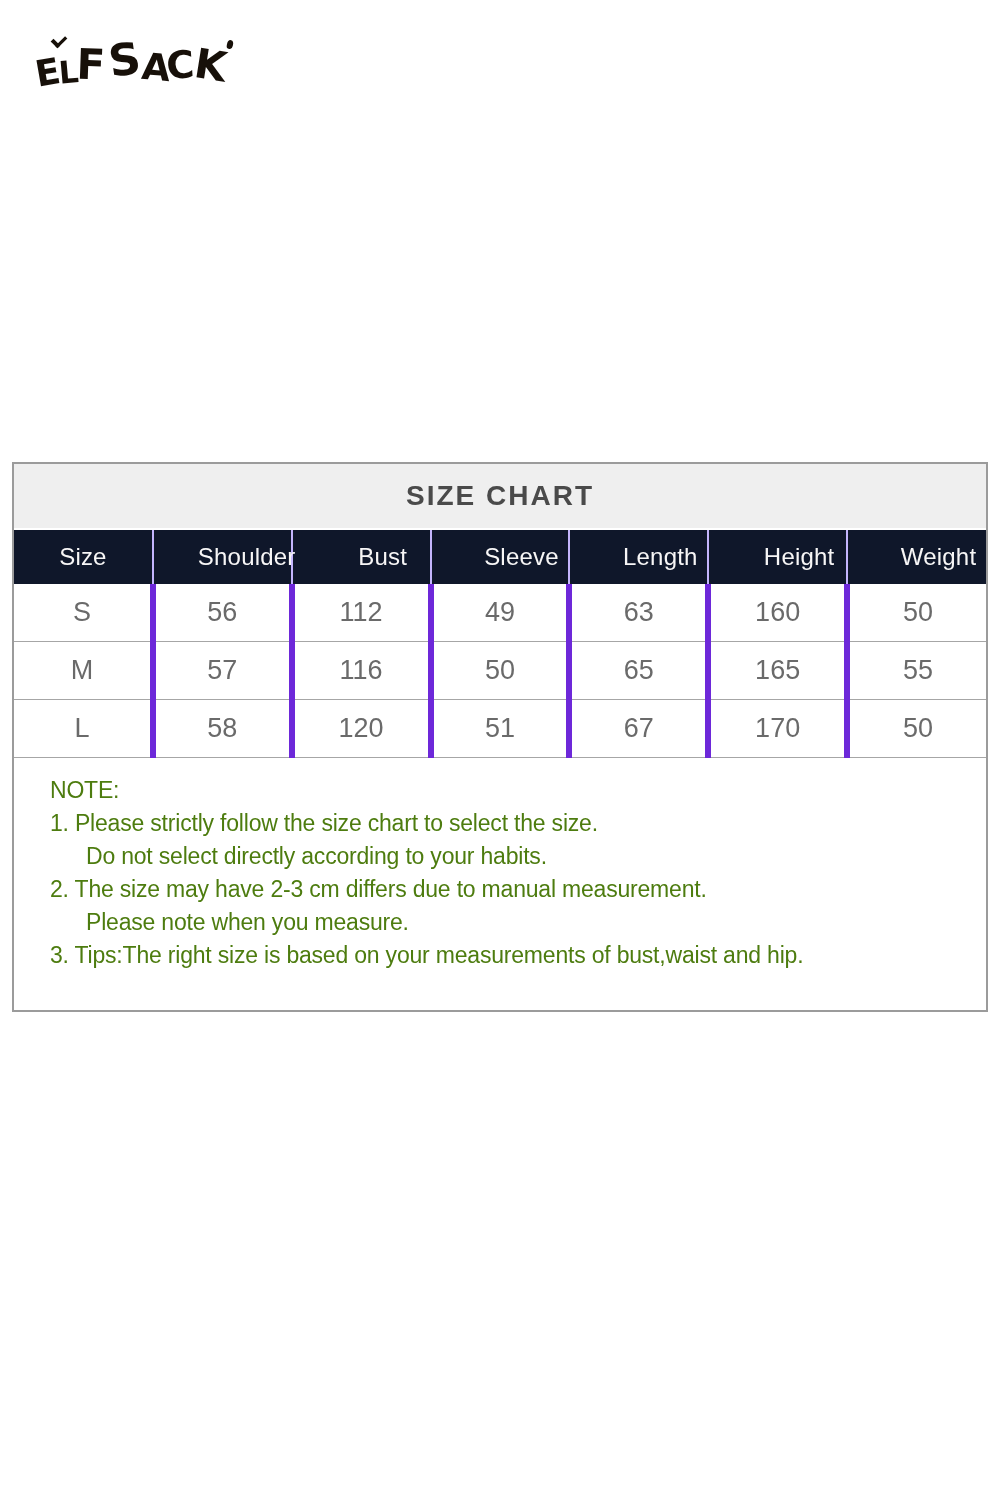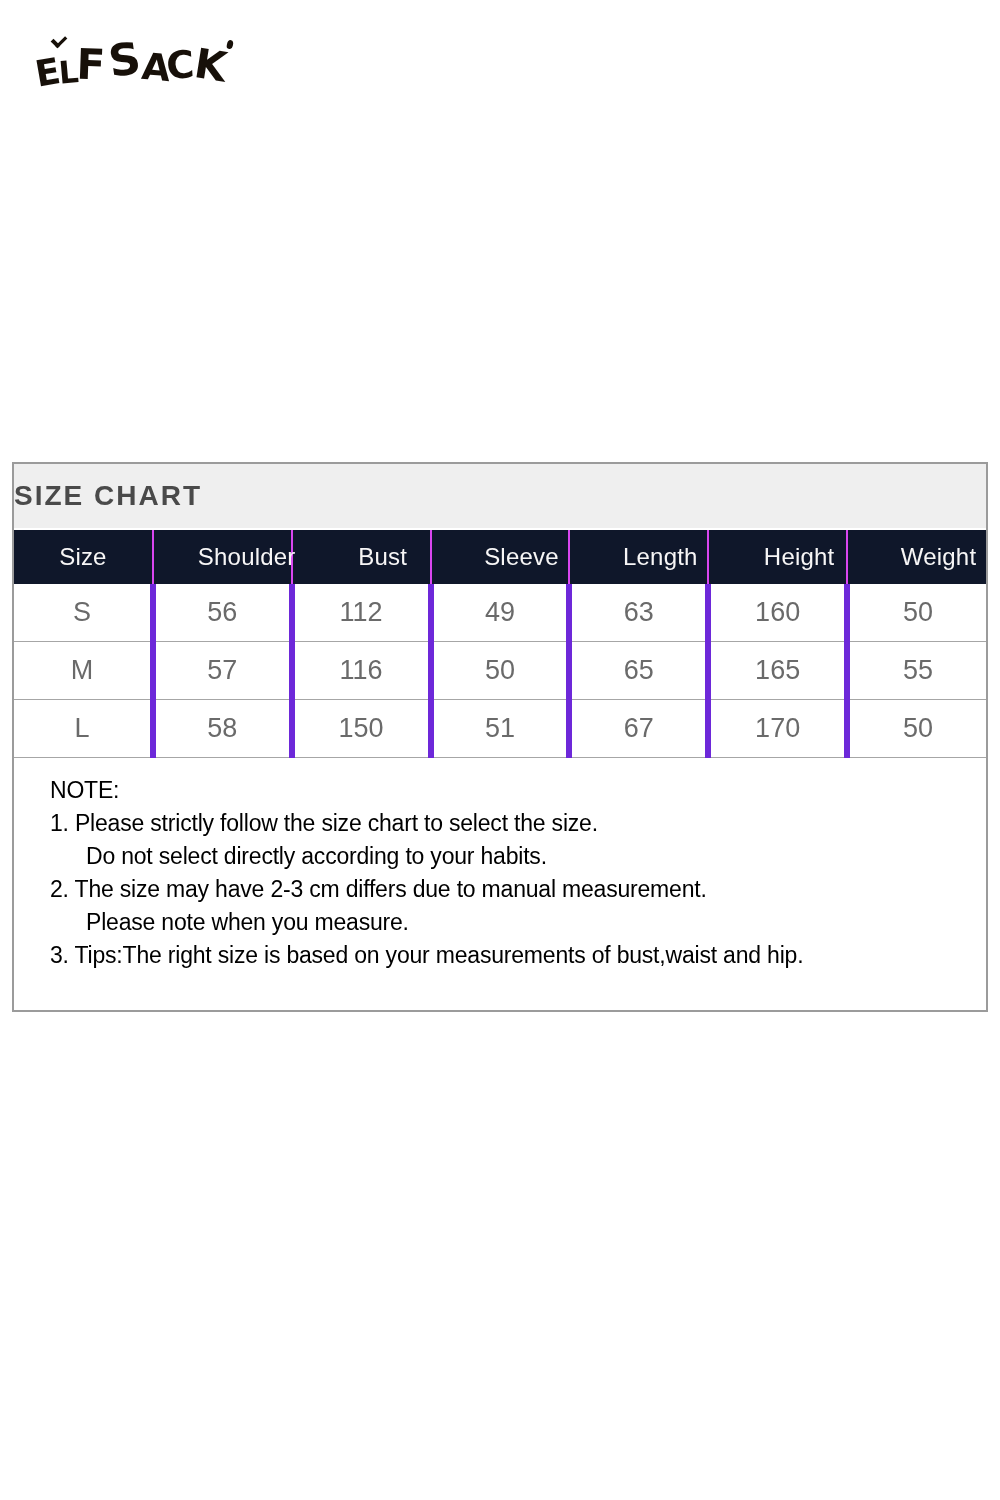--- a/index.html
+++ b/index.html
@@ -65,56 +65,56 @@
     width: 976px;
     border: 2px solid #9b9b9b;
     background: #ffffff;
     box-sizing: border-box;
   }
   .chart-title {
     height: 64px;
     line-height: 64px;
     background: #efefef;
     border-bottom: 2px solid #ffffff;
-    text-align: left;
+    text-align: center;
     font-size: 28px;
     font-weight: bold;
     letter-spacing: 2px;
     color: #4a4a4a;
   }
   table.size-table {
     width: 100%;
     border-collapse: collapse;
     table-layout: fixed;
   }
   table.size-table th {
     background: #0f172a;
     color: #f7f6f6;
     font-weight: 400;
     font-size: 24px;
     height: 52px;
     letter-spacing: 0.2px;
   }
-  table.size-table th + th { border-left: 2px solid #d946ef; padding-left: 44px; }
+  table.size-table th + th { border-left: 2px solid #c4b5fd; padding-left: 44px; }
   table.size-table td {
     text-align: center;
     height: 55px;
     font-size: 27px;
     color: #6a6a6a;
     border-bottom: 1px solid #a6a6a6;
     background: #ffffff;
   }
   table.size-table td + td { border-left: 6px solid #6d28d9; }
 
   
   .notes {
     padding: 16px 20px 38px 36px;
     font-size: 23px;
     line-height: 33px;
-    color: #000000;
+    color: #4d7c0f;
     letter-spacing: -0.2px;
   }
   .note-line { white-space: nowrap; }
   .note-line.indent { padding-left: 36px; }
 </style>
 </head>
 <body>
 
 <div class="page">
 
@@ -150,21 +150,21 @@
             <td>57</td>
             <td>116</td>
             <td>50</td>
             <td>65</td>
             <td>165</td>
             <td>55</td>
           </tr>
           <tr>
             <td>L</td>
             <td>58</td>
-            <td>150</td>
+            <td>120</td>
             <td>51</td>
             <td>67</td>
             <td>170</td>
             <td>50</td>
           </tr>
         </tbody>
     </table>
 
     <div class="notes">
       <div class="note-line">NOTE:</div>

